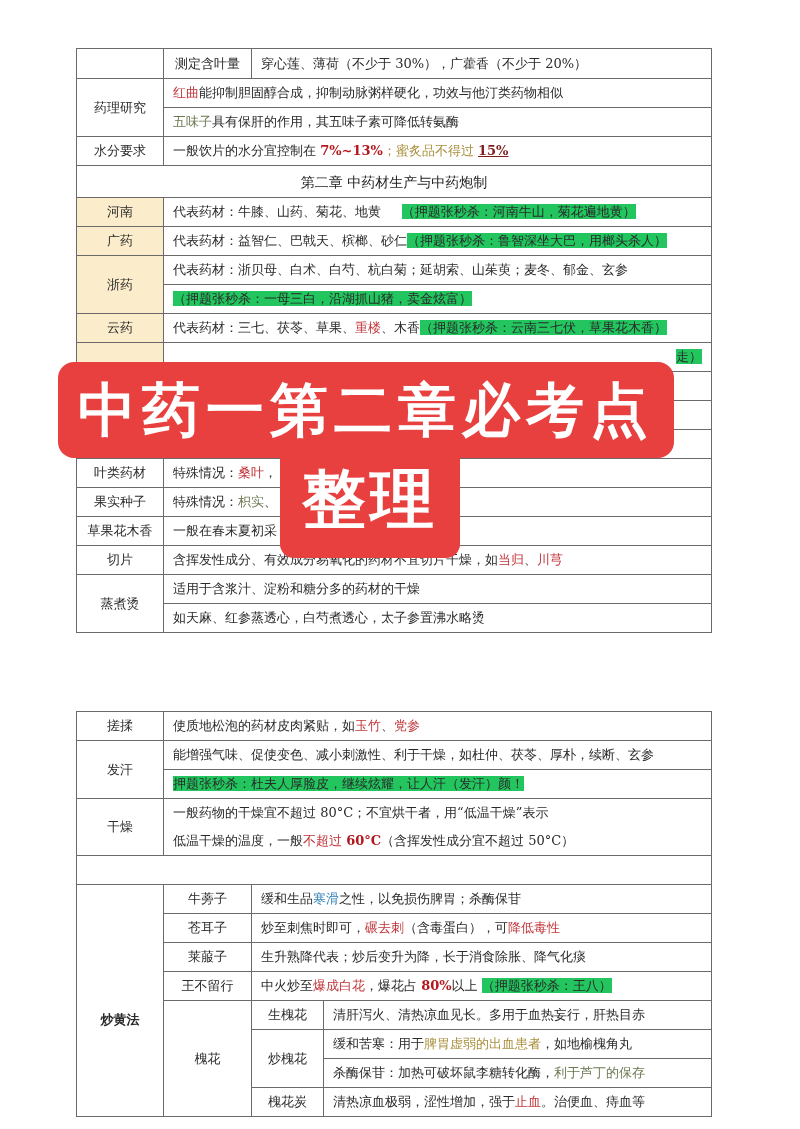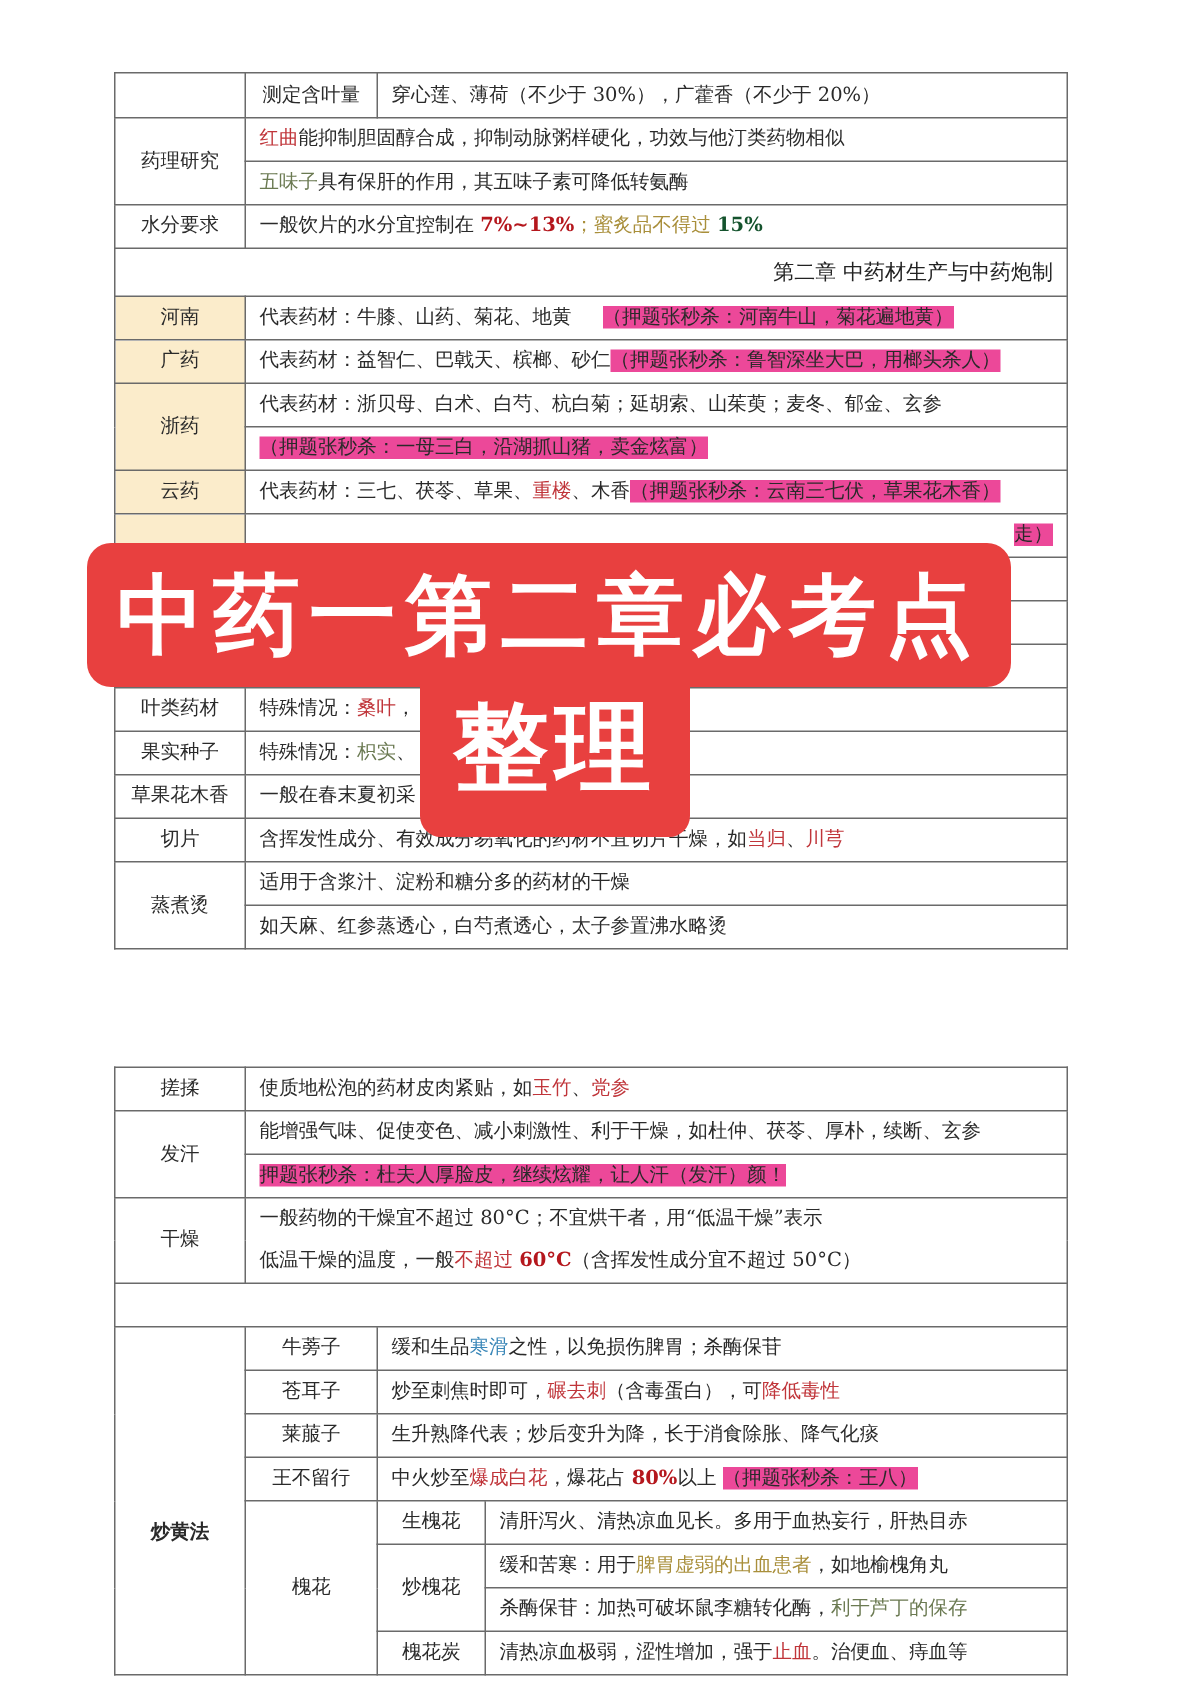--- a/index.html
+++ b/index.html
@@ -3,29 +3,29 @@
 <meta charset="utf-8">
 <style>
   html, body { margin:0; padding:0; }
   body { width:800px; height:1129px; background:#ffffff; position:relative; overflow:hidden;
          font-family:"DejaVu Serif","Liberation Serif",serif; color:#2a2a2a; }
   .tbl { position:absolute; left:76px; width:636px; border-collapse:collapse; table-layout:fixed; }
   .tbl td { border:1px solid #6a6a6a; font-size:13px; padding:0 9px; height:28px; line-height:28px;
             white-space:nowrap; overflow:hidden; vertical-align:middle; }
   .tbl td.lab { text-align:center; padding:0; }
   .tbl td.beige { background:#fbeccb; }
-  .tbl td.chap { text-align:right; font-family:"DejaVu Sans","Liberation Sans",sans-serif; font-size:14px; color:#222; }
+  .tbl td.chap { text-align:center; font-family:"DejaVu Sans","Liberation Sans",sans-serif; font-size:14px; color:#222; }
   .red { color:#c0353a; }
   .bred { color:#b5171d; font-weight:bold; }
   .olive { color:#a98f3b; }
-  .bolive { color:#14532d; font-weight:bold; }
+  .bolive { color:#7f1d1d; font-weight:bold;text-decoration:underline; }
   .blue { color:#3a87b8; }
   .green { color:#6b7a52; }
-  .hl { background:#ec4899; }
-  .sans-bold { font-family:Liberation Serif, serif; font-weight:bold; }
+  .hl { background:#22c55e; }
+  .sans-bold { font-family:Liberation Mono, monospace; font-weight:bold; }
   .banner { position:absolute; left:58px; top:362px; width:616px; height:96px; background:#e8403f;
             border-radius:16px; color:#fff; font-family:"DejaVu Sans","Liberation Sans",sans-serif;
             font-weight:bold; font-size:58px; line-height:96px; text-align:center; letter-spacing:6px; }
   .banner2 { position:absolute; left:280px; top:440px; width:180px; height:118px; background:#e8403f;
              border-radius:0 0 14px 14px; color:#fff; font-family:"DejaVu Sans","Liberation Sans",sans-serif;
              font-weight:bold; font-size:64px; line-height:118px; text-align:center; letter-spacing:4px; }
 </style>
 </head>
 <body>
 

